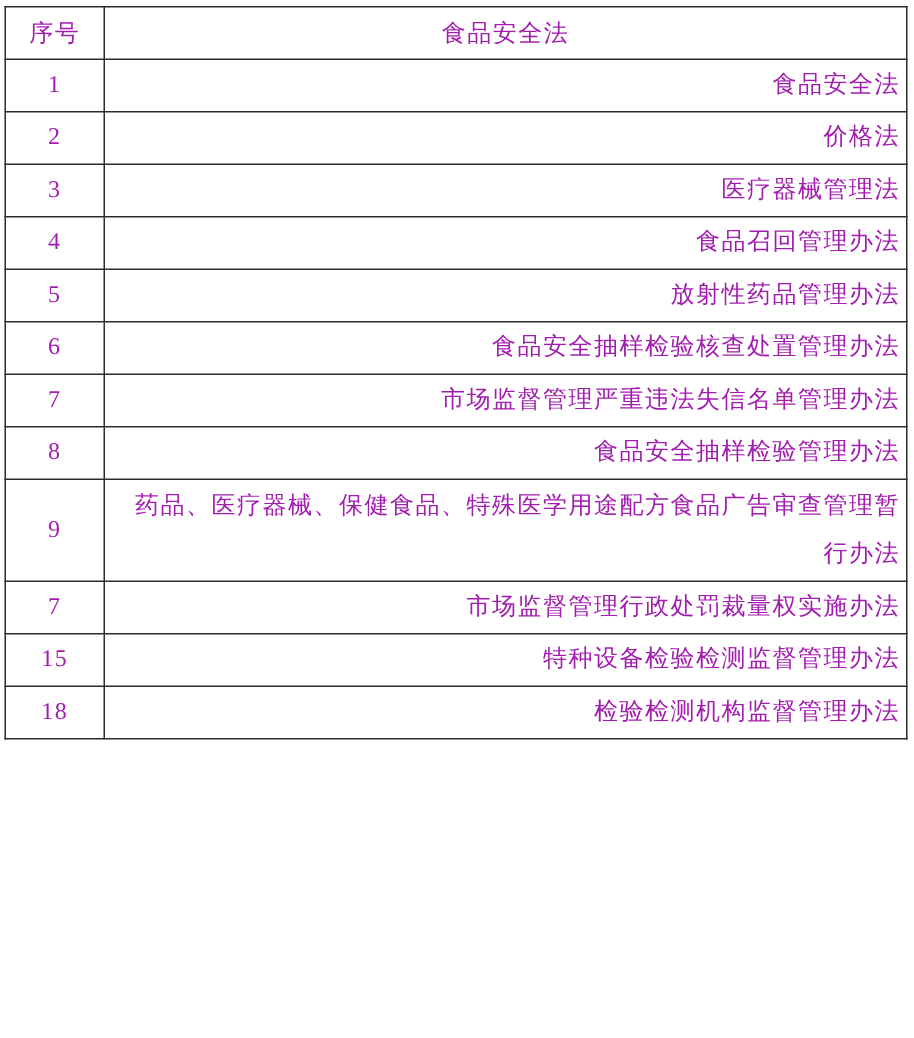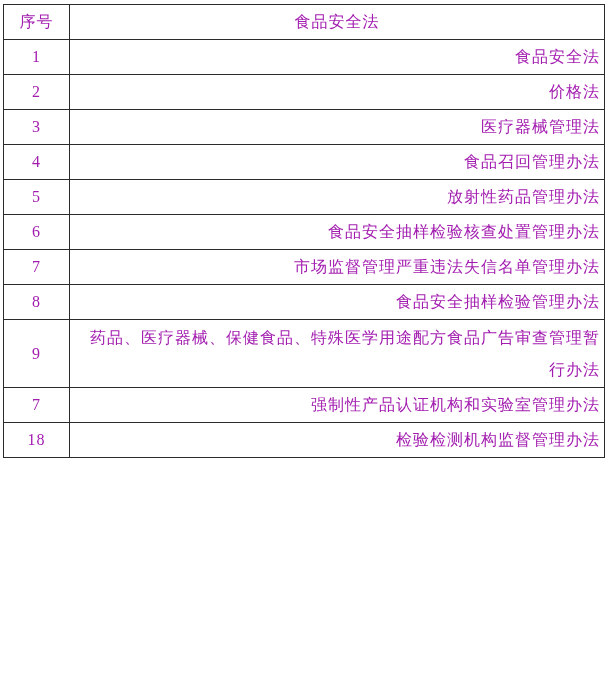--- a/index.html
+++ b/index.html
@@ -98,21 +98,25 @@
         <tr class="body-row">
           <td class="num-cell">8</td>
           <td class="name-cell">食品安全抽样检验管理办法</td>
         </tr>
         <tr class="body-row tall">
           <td class="num-cell">9</td>
           <td class="name-cell">药品、医疗器械、保健食品、特殊医学用途配方食品广告审查管理暂行办法</td>
         </tr>
         <tr class="body-row">
           <td class="num-cell">7</td>
-          <td class="name-cell">强制性产品认证机构和实验室管理办法</td>
+          <td class="name-cell">市场监督管理行政处罚裁量权实施办法</td>
+        </tr>
+        <tr class="body-row">
+          <td class="num-cell">15</td>
+          <td class="name-cell">特种设备检验检测监督管理办法</td>
         </tr>
         <tr class="body-row">
           <td class="num-cell">18</td>
           <td class="name-cell">检验检测机构监督管理办法</td>
         </tr>
       </tbody>
   </table>
 </div>
 
 </body></html>

